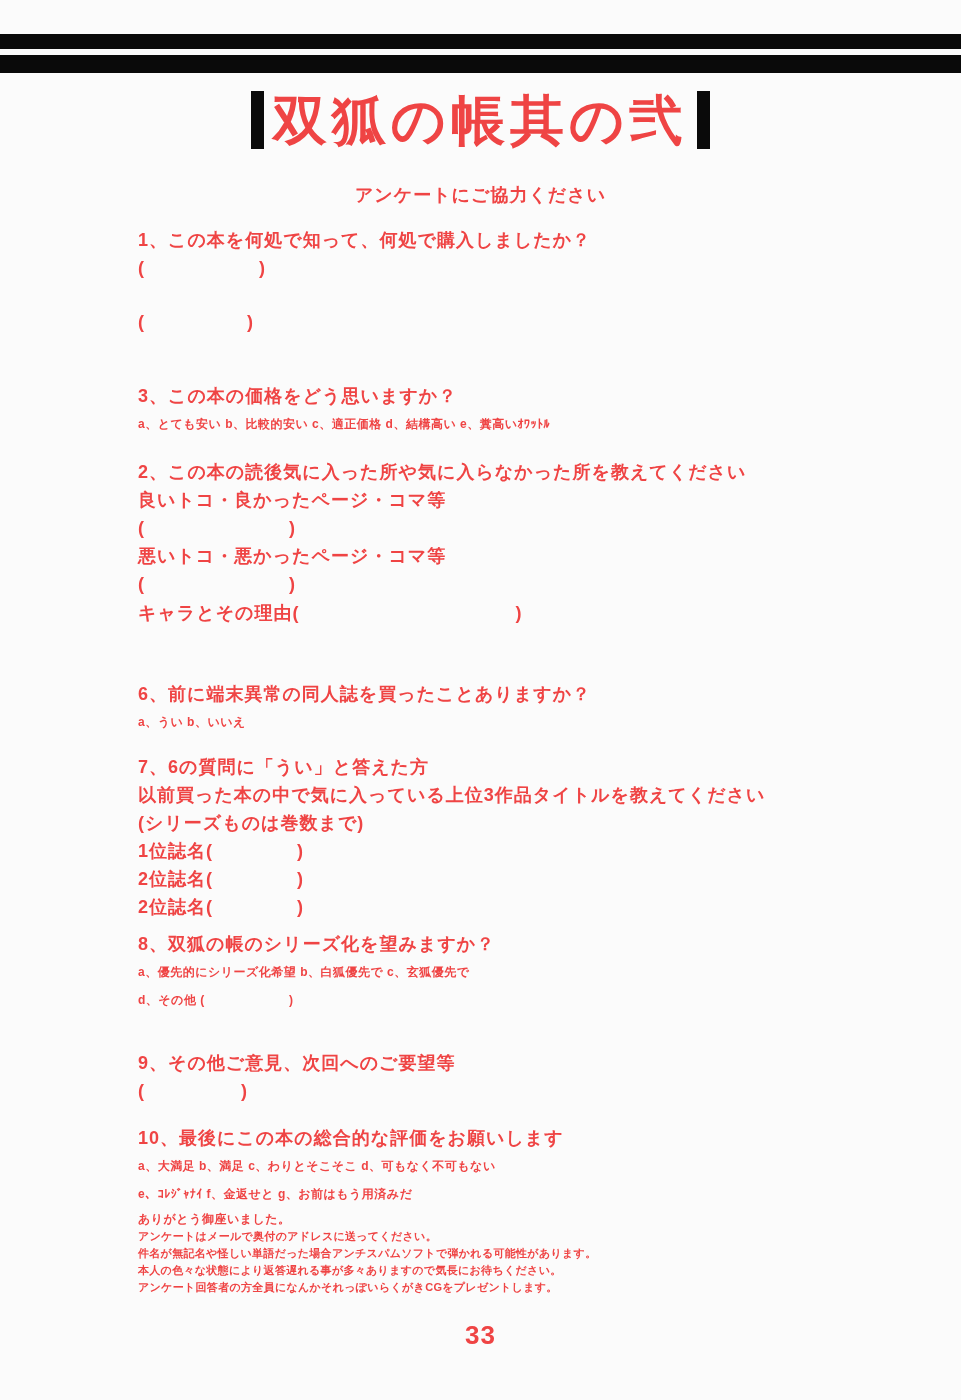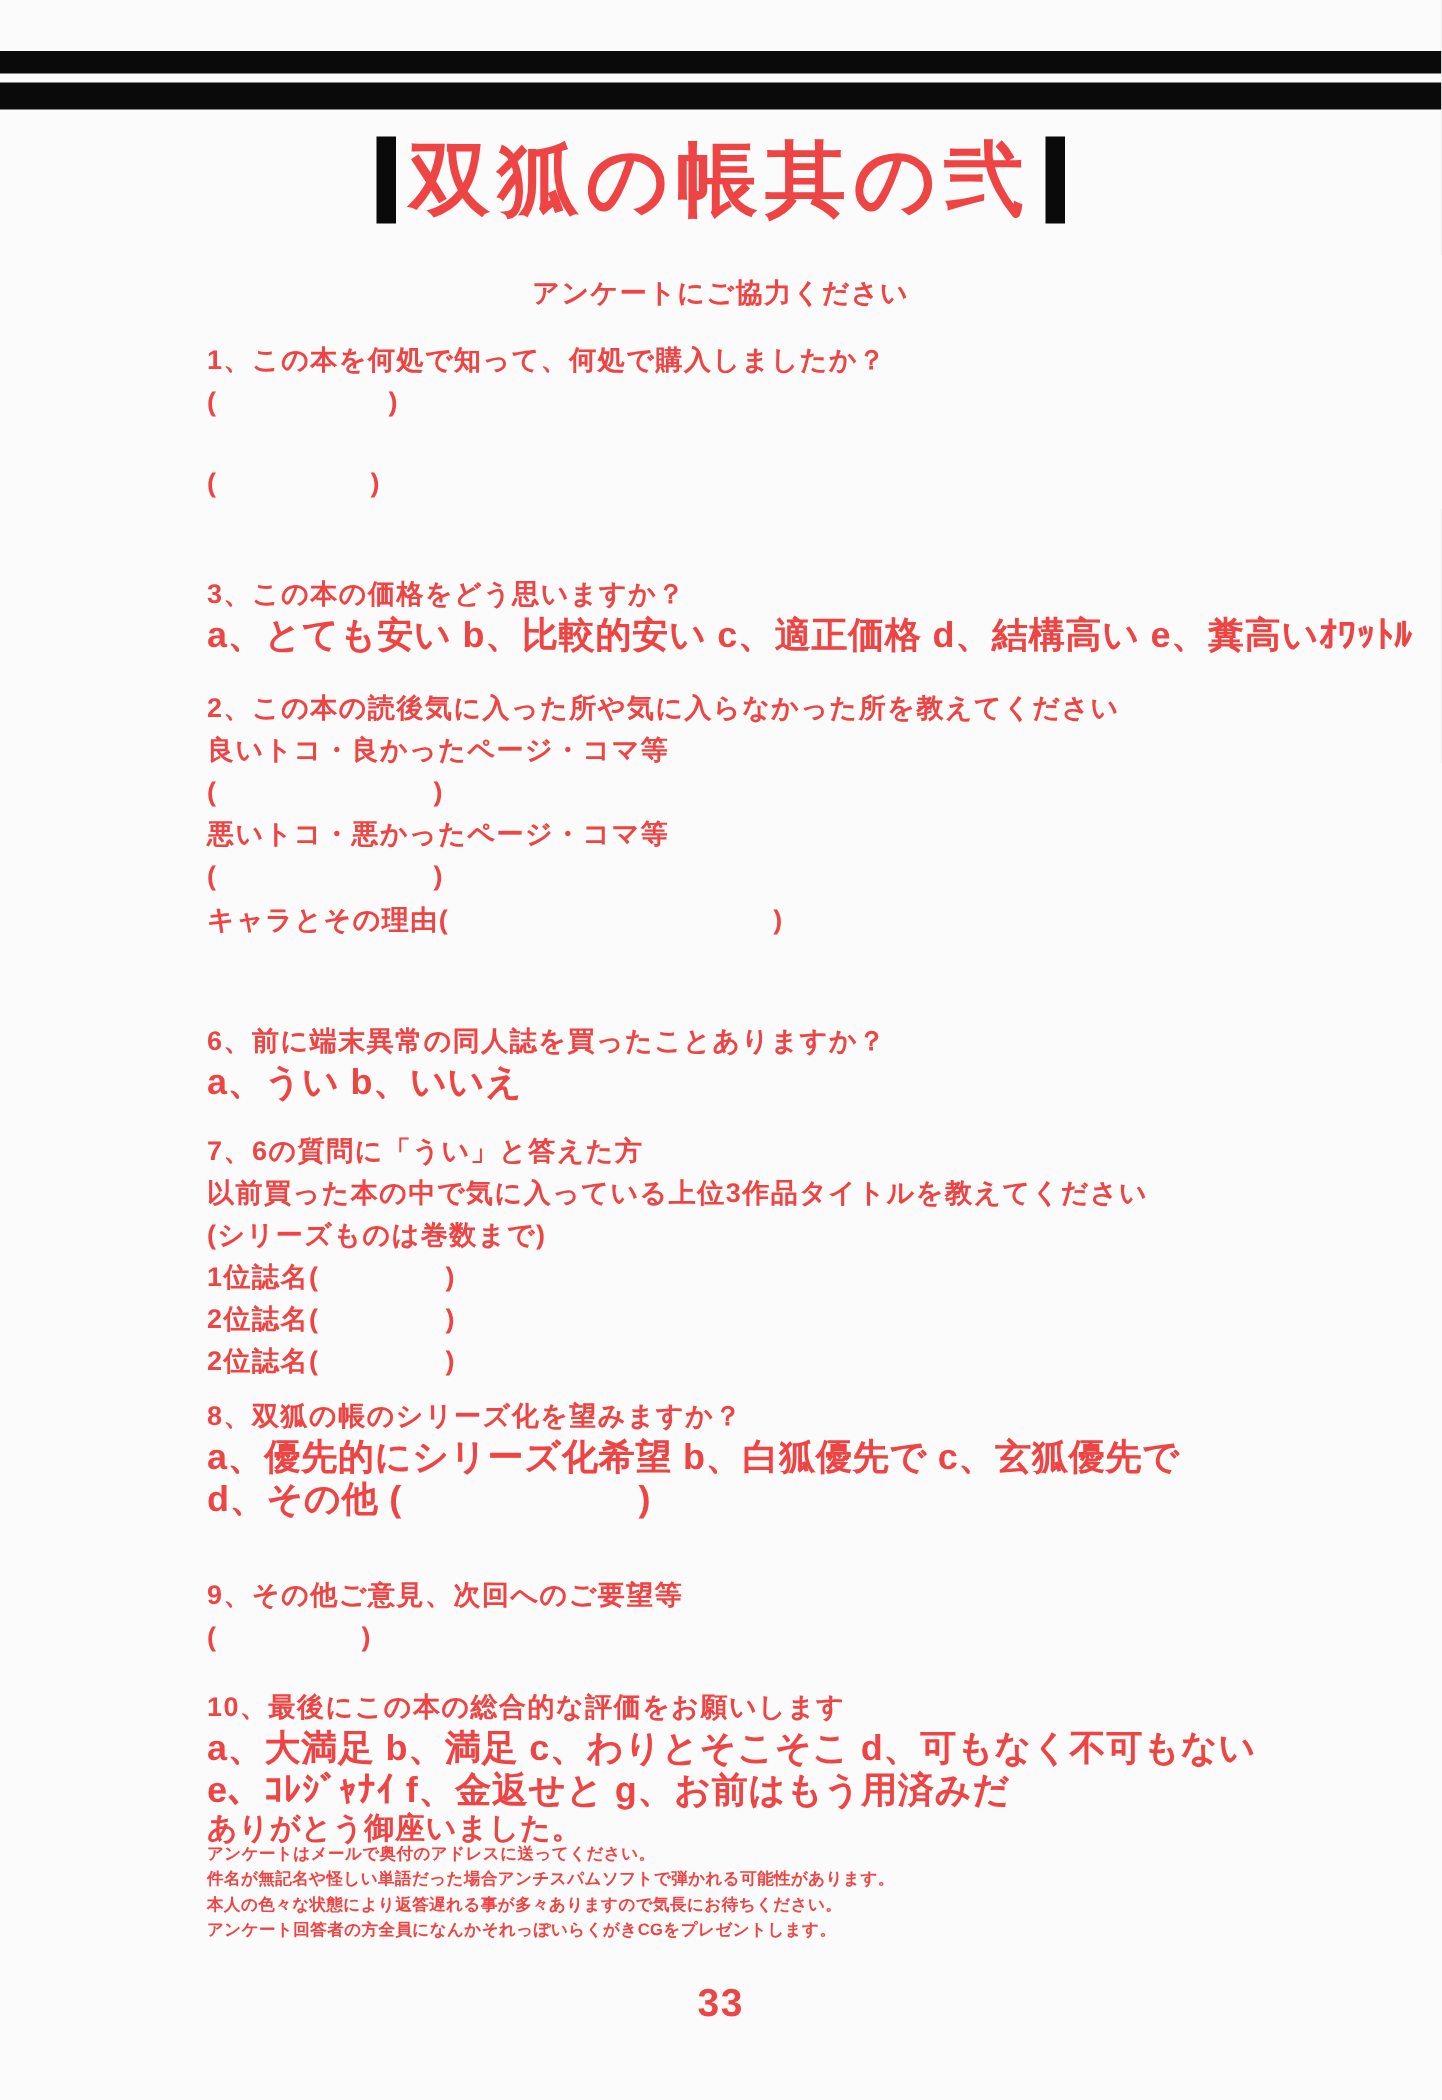--- a/index.html
+++ b/index.html
@@ -26,22 +26,22 @@
     font-weight:bold;white-space:pre;
   }
   .subtitle{
     position:absolute;top:183px;left:0;width:100%;
     text-align:center;font-size:18px;letter-spacing:1px;
   }
 
   .q,.footer{position:absolute;left:138px;right:24px;}
   .q p,.footer p{margin:0;white-space:pre;}
   .q .ln{font-size:18px;line-height:28px;letter-spacing:1px;}
-  .q .opts{font-size:24px;line-height:28px;letter-spacing:0.5px;}
-  .q .sm{font-size:20px;line-height:22px;letter-spacing:0.5px;}
+  .q .opts{font-size:12px;line-height:28px;letter-spacing:0.5px;}
+  .q .sm{font-size:12px;line-height:22px;letter-spacing:0.5px;}
 
   .i2{margin-left:2px;}.i4{margin-left:4px;}.i7{margin-left:7px;}
   .i9{margin-left:9px;}.i12{margin-left:12px;}.i16{margin-left:16px;}
   .i22{margin-left:22px;}
 
   .q1{top:226px}.q2{top:308px}.q3{top:382px}.q4{top:458px}.q5{top:599px}
   .q6{top:680px}.q7{top:753px}.q8{top:930px}.q9{top:1049px}.q10{top:1124px}
 
   .footer{top:1228px;}
   .footer p{font-size:11px;line-height:17px;letter-spacing:0.3px;}

